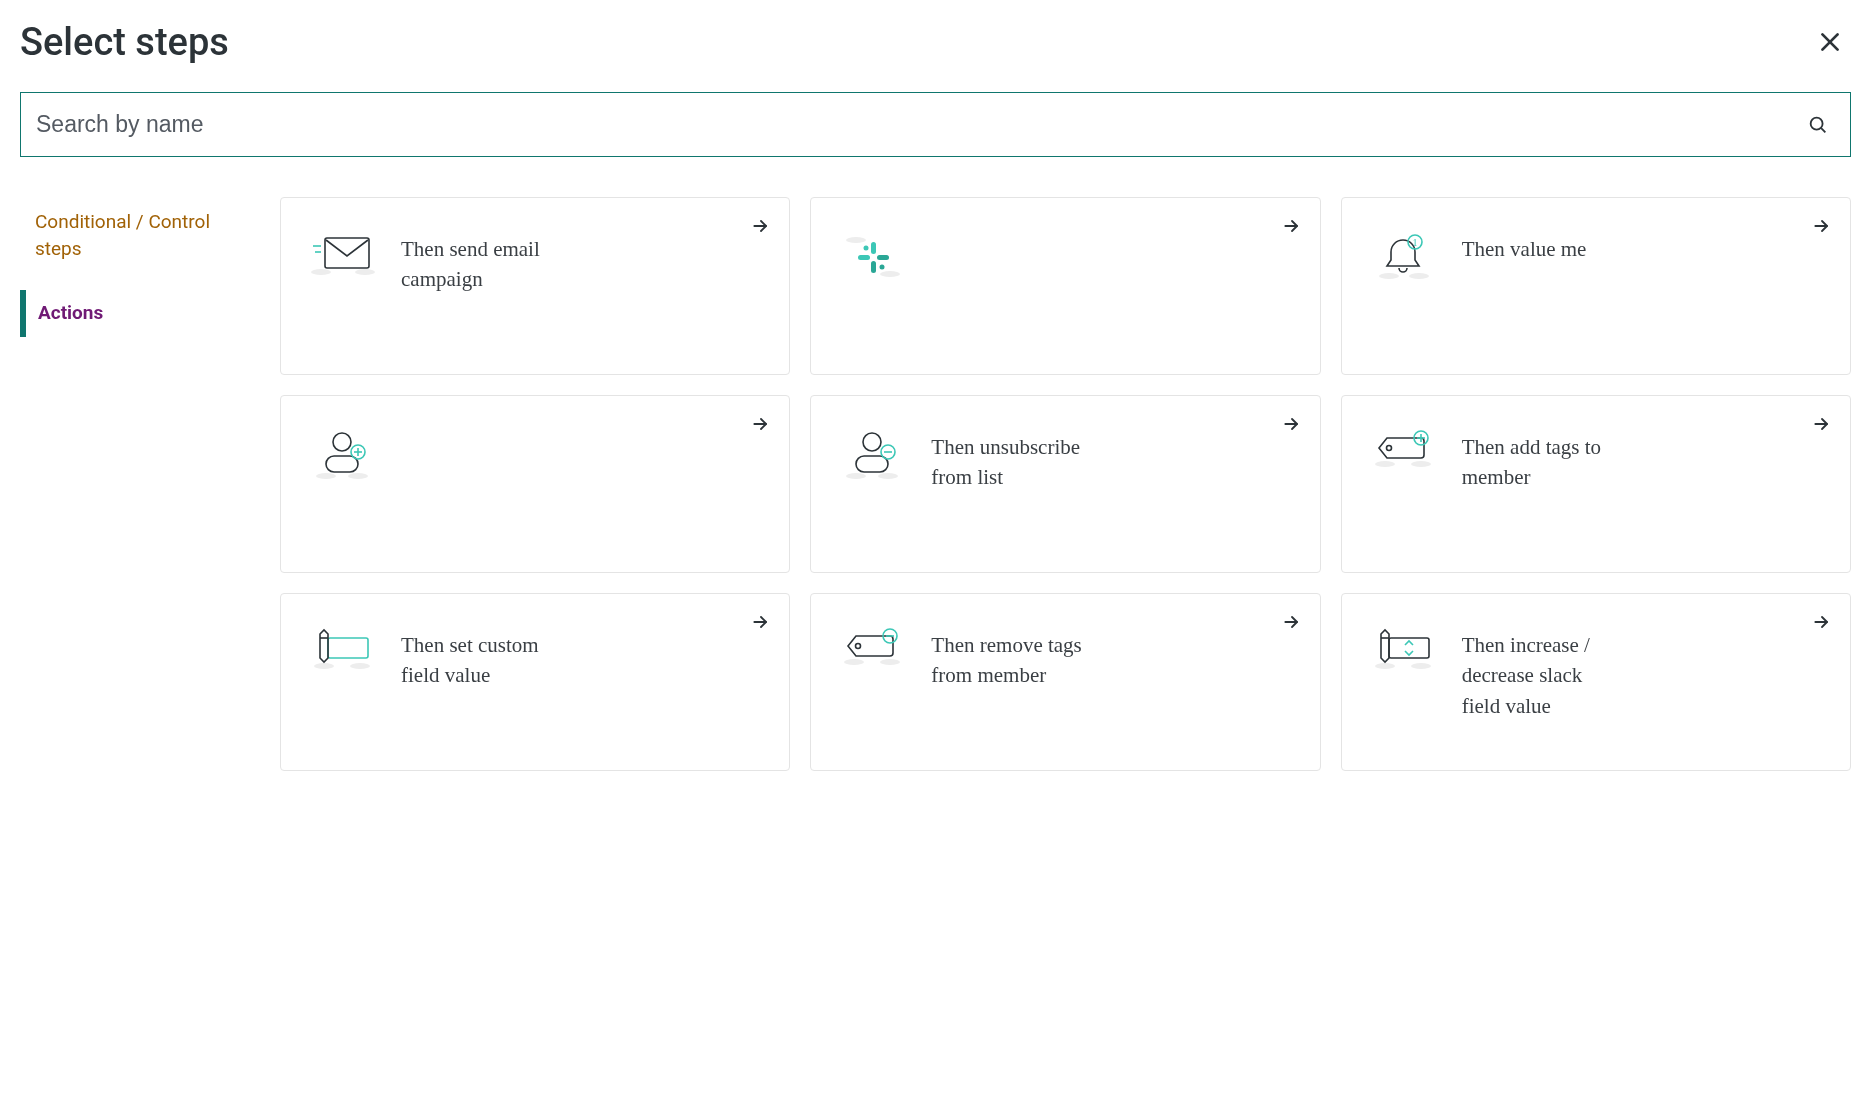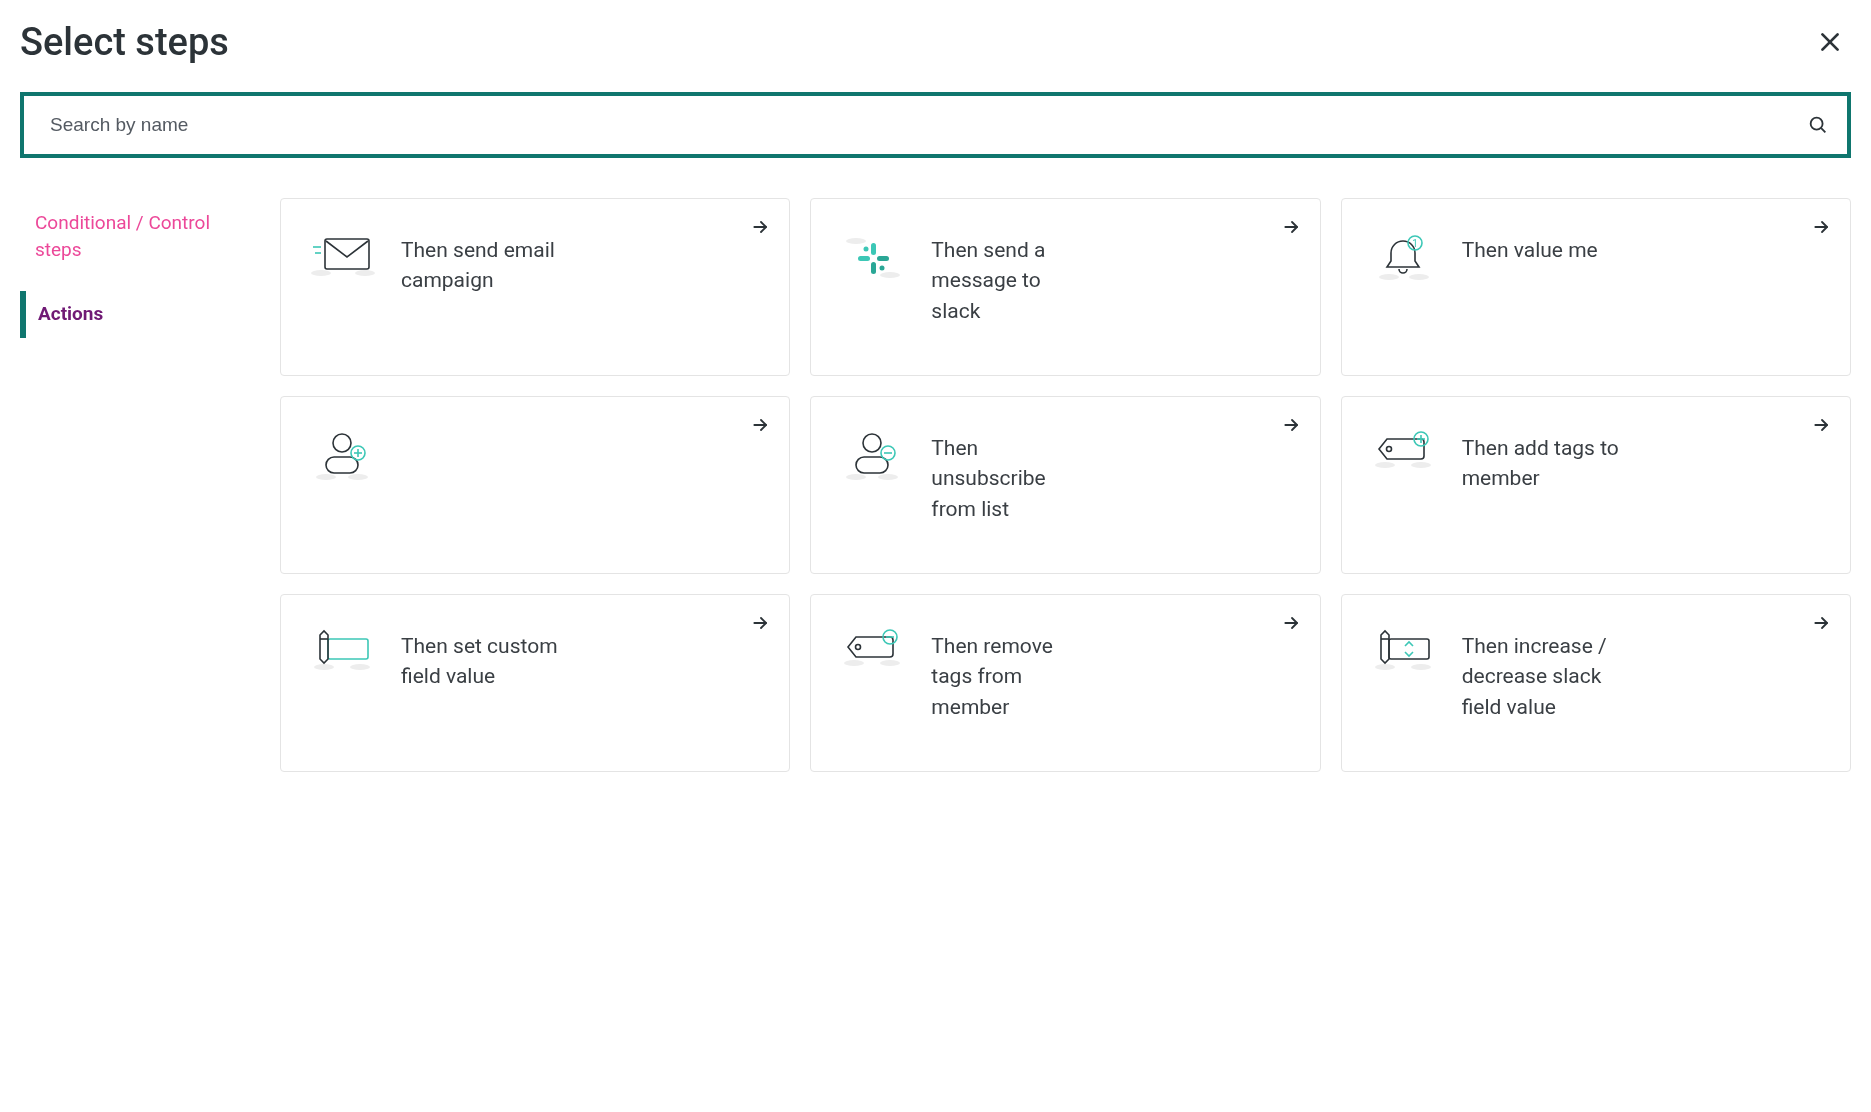--- a/index.html
+++ b/index.html
@@ -25,23 +25,23 @@
     padding: 8px;
   }
   .close-btn svg { display: block; }
 
   .search-wrap {
     position: relative;
     margin-bottom: 40px;
   }
   .search-input {
     width: 100%;
-    border: 4px solid #0f766e;
-    padding: 18px 50px 18px 26px;
-    font-size: 19px;
+    border: 1px solid #0f766e;
+    padding: 18px 50px 18px 15px;
+    font-size: 23px;
     color: #2c3338;
     outline: none;
   }
   .search-input::placeholder { color: #545a62; }
   .search-icon {
     position: absolute;
     right: 22px;
     top: 50%;
     transform: translateY(-50%);
     color: #2c3338;
@@ -53,36 +53,37 @@
   }
   .sidebar {
     width: 240px;
     flex-shrink: 0;
     padding-top: 2px;
   }
   .sidebar-item {
     padding: 10px 12px 10px 12px;
     font-size: 19px;
     line-height: 1.4;
-    color: #ec4899;
+    color: #a16207;
     cursor: pointer;
     margin-bottom: 18px;
     border-left: 3px solid transparent;
   }
   .sidebar-item.active {
     font-weight: 700;
     color: #701a75;
     border-left: 6px solid #0f766e;
   }
 
   .grid {
     flex: 1;
     display: grid;
     grid-template-columns: repeat(3, 1fr);
     gap: 20px;
+    font-family: Liberation Serif, serif;
   }
   .card {
     border: 1px solid #e4e4e4;
     border-radius: 4px;
     padding: 26px 26px 26px 26px;
     min-height: 178px;
     position: relative;
     cursor: pointer;
     display: flex;
     gap: 24px;
@@ -173,21 +174,20 @@
           <g transform="translate(16,10)">
             <rect x="13" y="0" width="5" height="12" rx="2.5" fill="#3cc7b6"></rect>
             <rect x="0" y="13" width="12" height="5" rx="2.5" fill="#3cc7b6"></rect>
             <rect x="13" y="19" width="5" height="12" rx="2.5" fill="#2aa796"></rect>
             <rect x="19" y="13" width="12" height="5" rx="2.5" fill="#2aa796"></rect>
             <circle cx="8" cy="6" r="2.5" fill="#3cc7b6"></circle>
             <circle cx="24" cy="25" r="2.5" fill="#2aa796"></circle>
           </g>
         </svg>
       </div>
-      <div class="card-label">Then send a message to slack</div>
       <span class="card-arrow">
         <svg width="20" height="20" viewBox="0 0 24 24" fill="none" stroke="#2c3338" stroke-width="2.2" stroke-linecap="round" stroke-linejoin="round">
             <line x1="4" y1="12" x2="18" y2="12"></line>
             <polyline points="12 6 18 12 12 18"></polyline>
           </svg>
       </span>
     </div>
 
     <div class="card">
       <div class="card-icon">

